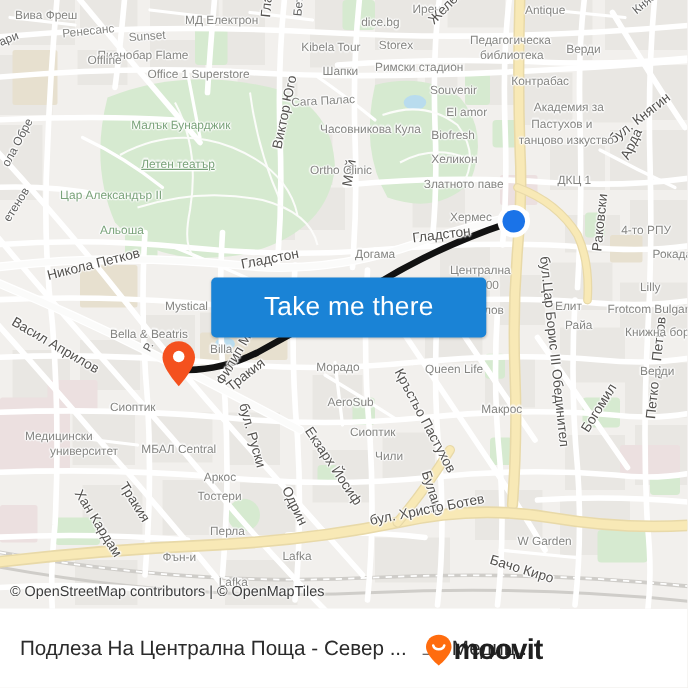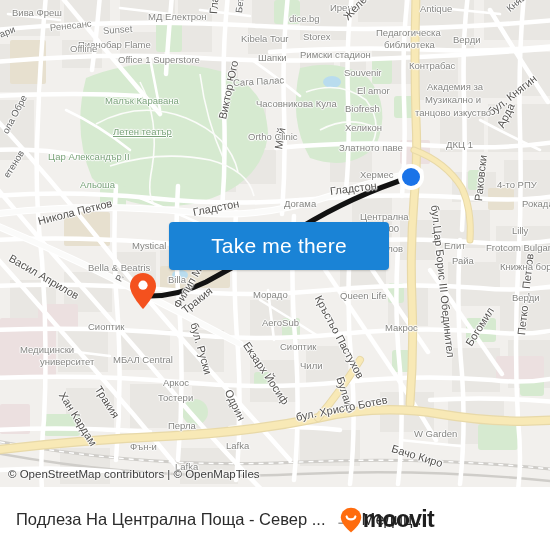--- a/index.html
+++ b/index.html
@@ -340,21 +340,21 @@
 
     <div id="labels">
         <div class="lbl poi" style="left: 12px; top: 8px;">Вива Фреш</div>
         <div class="lbl street" style="left: 0px; top: 30px; transform: rotate(-22deg);">ари</div>
         <div class="lbl poi" style="left: 50px; top: 23px; transform: rotate(-6deg);">Ренесанс</div>
         <div class="lbl poi" style="left: 103px; top: 26px; transform: rotate(-4deg);">Sunset</div>
         <div class="lbl poi" style="left: 148px; top: 12px;">МД Електрон</div>
         <div class="lbl poi" style="left: 78px; top: 40px;">Пианобар Flame</div>
         <div class="lbl poi" style="left: 70px; top: 44px;">Offline</div>
         <div class="lbl poi" style="left: 118px; top: 55px;">Office 1 Superstore</div>
-        <div class="lbl park" style="left: 105px; top: 96px;">Малък Каравана</div>
+        <div class="lbl park" style="left: 105px; top: 96px;">Малък Бунарджик</div>
         <div class="lbl park" style="left: 113px; top: 127px; text-decoration: underline;">Летен театър</div>
         <div class="lbl park" style="left: 48px; top: 152px;">Цар Александър II</div>
         <div class="lbl park" style="left: 80px; top: 180px;">Альоша</div>
         <div class="lbl street" style="left: 5px; top: 128px; transform: rotate(-62deg);">ола Обре</div>
         <div class="lbl street" style="left: 6px; top: 172px; transform: rotate(-58deg);">етенов</div>
         <div class="lbl major" style="left: 38px; top: 216px; transform: rotate(-14deg);">Никола Петков</div>
         <div class="lbl major" style="left: 10px; top: 252px; transform: rotate(30deg);">Васил Априлов</div>
         <div class="lbl poi" style="left: 68px; top: 263px; padding-left: 20px;">Bella &amp; Beatris</div>
         <div class="lbl poi" style="left: 132px; top: 241px;">Mystical</div>
         <div class="lbl poi" style="left: 168px; top: 275px;">Billa</div>
@@ -421,21 +421,21 @@
         <div class="lbl poi" style="left: 303px; top: 32px;">Storex</div>
         <div class="lbl poi" style="left: 289px; top: 14px;">dice.bg</div>
         <div class="lbl poi" style="left: 330px; top: 3px;">Ирен</div>
         <div class="lbl major" style="left: 345px; top: 13px; transform: rotate(-46deg);">Железа</div>
         <div class="lbl poi" style="left: 420px; top: 4px;">Antique</div>
         <div class="lbl poi" style="left: 376px; top: 28px;">Педагогическа</div>
         <div class="lbl poi" style="left: 384px; top: 40px;">библиотека</div>
         <div class="lbl poi" style="left: 453px; top: 35px;">Верди</div>
         <div class="lbl poi" style="left: 409px; top: 61px;">Контрабас</div>
         <div class="lbl poi" style="left: 427px; top: 82px;">Академия за</div>
-        <div class="lbl poi" style="left: 425px; top: 95px;">Музикално и</div>
+        <div class="lbl poi" style="left: 425px; top: 95px;">Пастухов и</div>
         <div class="lbl poi" style="left: 415px; top: 108px;">танцово изкуство</div>
         <div class="lbl poi" style="left: 258px; top: 53px;">Шапки</div>
         <div class="lbl poi" style="left: 233px; top: 78px; transform: rotate(-3deg);">Сага Палас</div>
         <div class="lbl poi" style="left: 256px; top: 99px;">Часовникова Кула</div>
         <div class="lbl poi" style="left: 248px; top: 132px;">Ortho Clinic</div>
         <div class="lbl poi" style="left: 241px; top: 34px;">Kibela Tour</div>
         <div class="lbl street" style="left: 239px; top: 8px; transform: rotate(-84deg);">Бет</div>
         <div class="lbl street" style="left: 508px; top: 5px; transform: rotate(-40deg);">Княз</div>
       </div>
 

